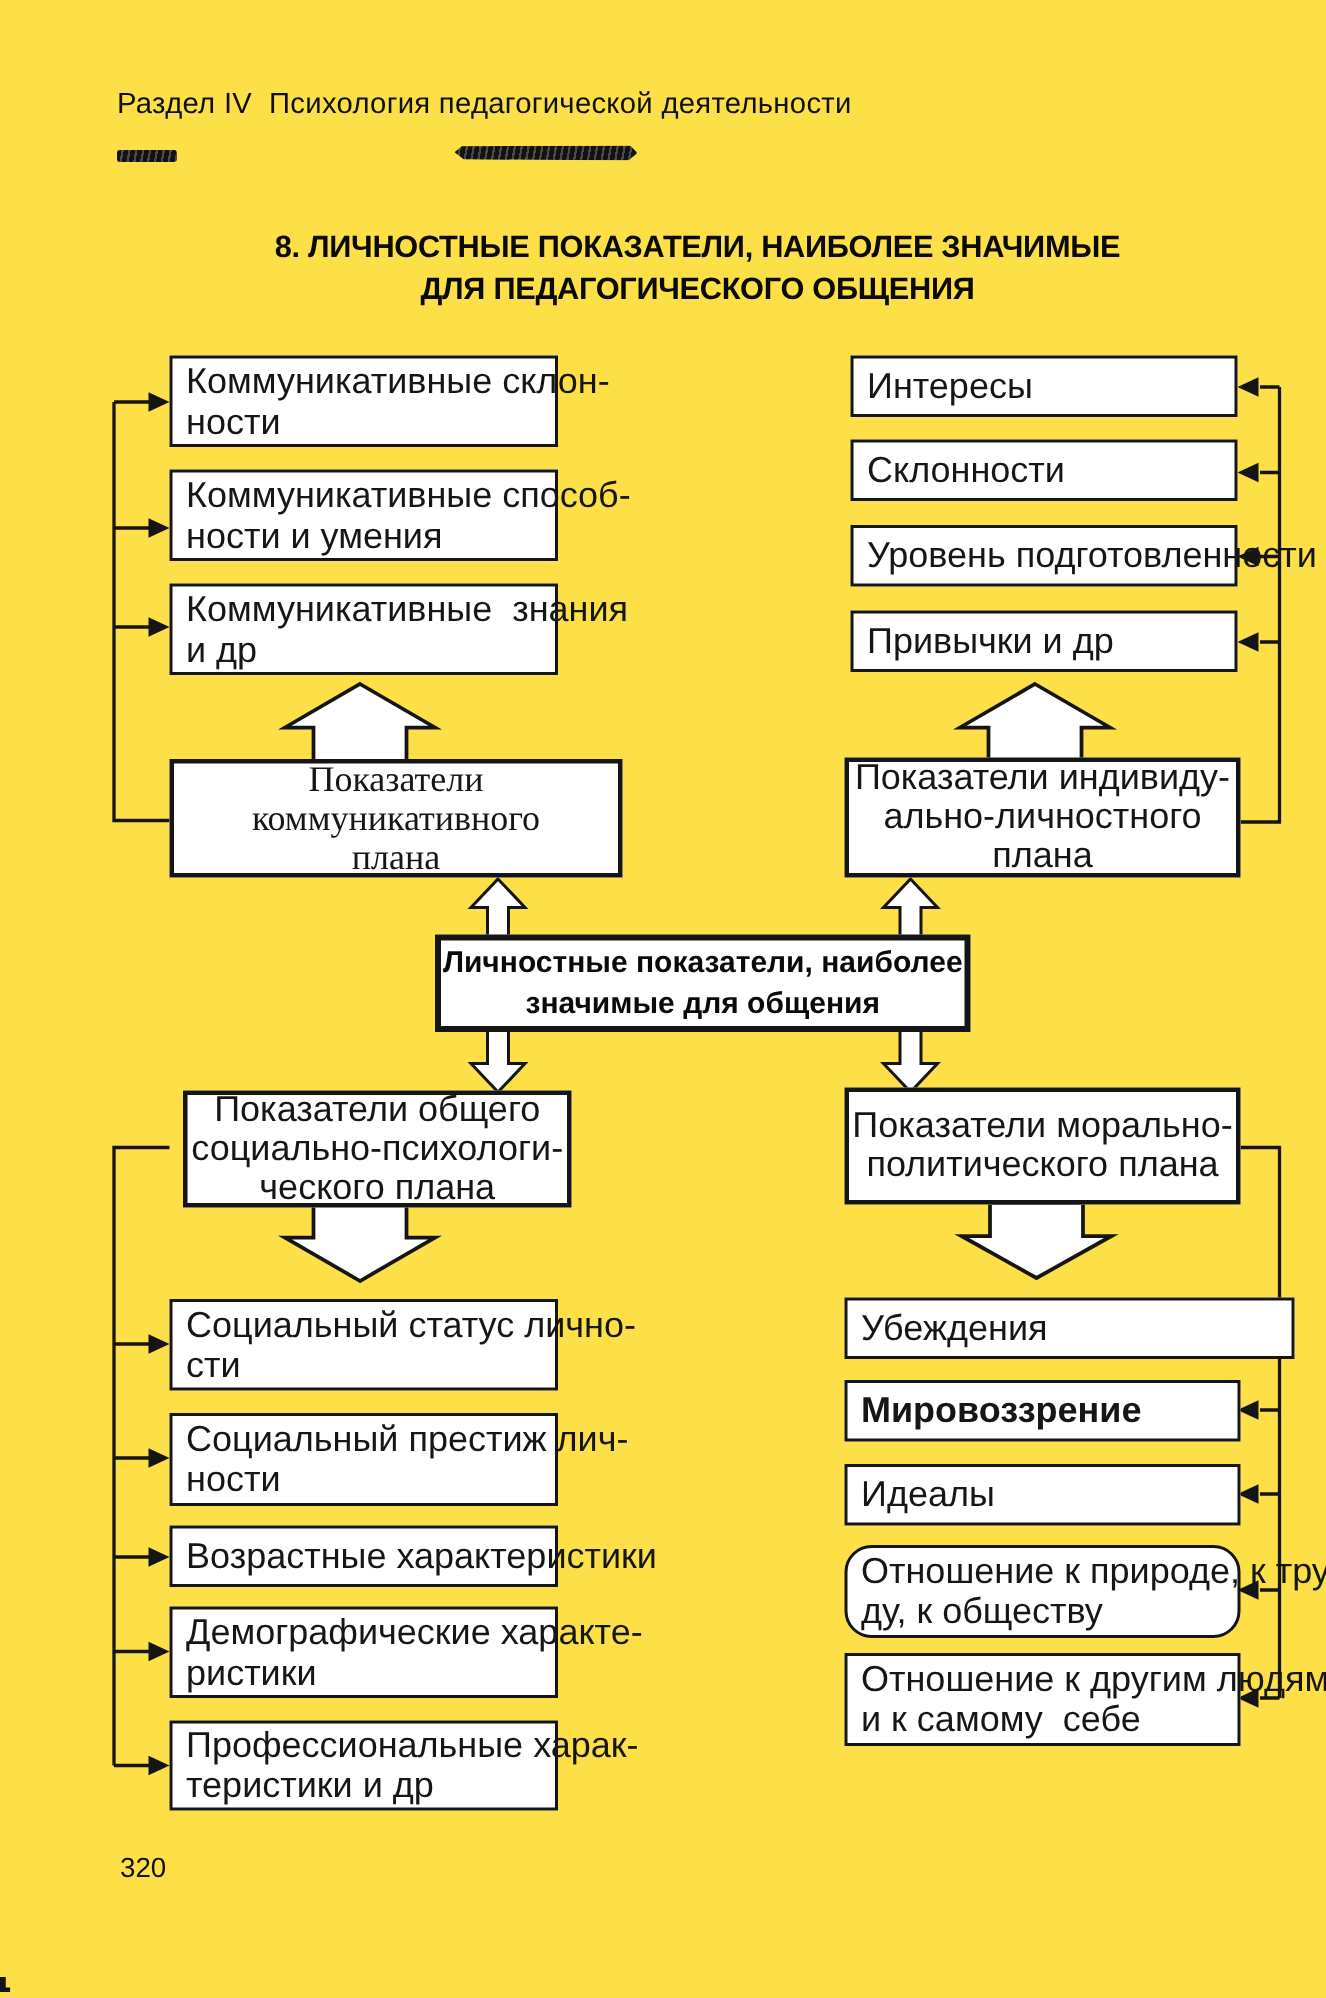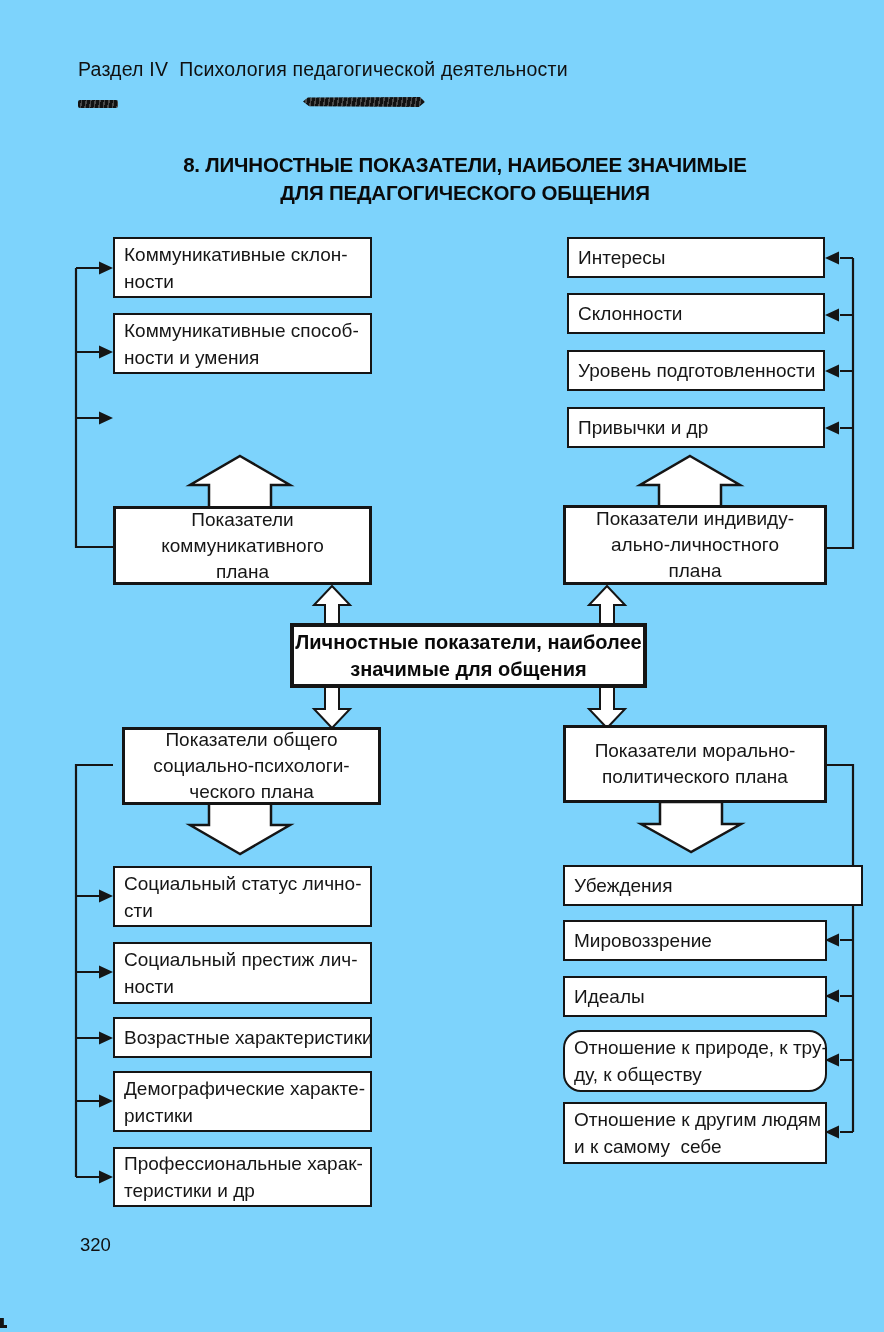--- a/index.html
+++ b/index.html
@@ -1,17 +1,17 @@
 <!DOCTYPE html>
 <html lang="ru"><head>
 <meta charset="utf-8">
 <style>
   html,body{margin:0;padding:0;background:#ffffff;}
   .page{
-    position:relative;width:884px;height:1332px;background:#7dd3fc;overflow:hidden;
+    position:relative;width:884px;height:1332px;background:#fde047;overflow:hidden;
     font-family:"Liberation Sans","DejaVu Sans",sans-serif;color:#161616;
   }
   .abs{position:absolute;}
   .t{white-space:pre;}
   .header{
     left:78px;top:58px;font-size:19.5px;letter-spacing:.2px;color:#101010;
   }
   .rule{
     background:repeating-linear-gradient(100deg,#121212 0 3px,#4a4a4a 3px 4.5px);
     border-radius:2px;
@@ -20,21 +20,21 @@
   .rule2{left:303px;top:97px;width:122px;height:10px;
     clip-path:polygon(0 45%,4% 5%,96% 0,100% 50%,95% 100%,5% 92%);}
   .title{
     left:50px;top:151px;width:830px;text-align:center;font-weight:bold;
     font-size:20.5px;line-height:28px;letter-spacing:-.2px;color:#0a0a0a;white-space:pre;
   }
   svg.wires{left:0;top:0;}
   .box{
     position:absolute;background:#ffffff;border:2.5px solid #151515;
     display:flex;align-items:center;box-sizing:border-box;
-    font-size:19px;line-height:27px;
+    font-size:24px;line-height:27px;
   }
   .ibox{justify-content:flex-start;padding-left:9px;padding-right:4px;}
   .hub{border-width:3px;justify-content:center;text-align:center;line-height:26px;}
   .cbox{
     border-width:4px;justify-content:center;text-align:center;
     font-weight:bold;font-size:20px;line-height:27px;color:#0a0a0a;
   }
   .pagenum{left:80px;top:1234px;font-size:18.5px;color:#101010;}
   .corner{left:0;top:1318px;width:7px;height:10px;background:#141414;
     clip-path:polygon(0 0,55% 0,55% 70%,100% 70%,100% 100%,0 100%);}
@@ -75,27 +75,29 @@
       <polygon points="607,586 625,605 614,605 614,625 600,625 600,605 589,605"></polygon>
       <polygon points="332,728 314,709 325,709 325,686 339,686 339,709 350,709"></polygon>
       <polygon points="607,728 589,709 600,709 600,686 614,686 614,709 625,709"></polygon>
     </g>
   </svg>
 
   <div class="box ibox t" style="left:113px;top:237px;width:259px;height:61px;">Коммуникативные склон-
 ности</div>
   <div class="box ibox t" style="left:113px;top:313px;width:259px;height:61px;">Коммуникативные способ-
 ности и умения</div>
+  <div class="box ibox t" style="left:113px;top:389px;width:259px;height:61px;">Коммуникативные  знания
+и др</div>
 
   <div class="box ibox t" style="left:567px;top:237px;width:258px;height:41px;">Интересы</div>
   <div class="box ibox t" style="left:567px;top:293px;width:258px;height:41px;">Склонности</div>
   <div class="box ibox t" style="left:567px;top:350px;width:258px;height:41px;">Уровень подготовленности</div>
   <div class="box ibox t" style="left:567px;top:407px;width:258px;height:41px;">Привычки и др</div>
 
-  <div class="box hub t" style="left:113px;top:506px;width:259px;height:79px;">Показатели
+  <div class="box hub t" style="left:113px;top:506px;width:302px;height:79px;font-family:Liberation Serif, serif;">Показатели
 коммуникативного
 плана</div>
   <div class="box hub t" style="left:563px;top:505px;width:264px;height:80px;">Показатели индивиду-
 ально-личностного
 плана</div>
   <div class="box hub t" style="left:122px;top:727px;width:259px;height:78px;">Показатели общего
 социально-психологи-
 ческого плана</div>
   <div class="box hub t" style="left:563px;top:725px;width:264px;height:78px;">Показатели морально-
 политического плана</div>
@@ -107,21 +109,21 @@
 сти</div>
   <div class="box ibox t" style="left:113px;top:942px;width:259px;height:62px;">Социальный престиж лич-
 ности</div>
   <div class="box ibox t" style="left:113px;top:1017px;width:259px;height:41px;">Возрастные характеристики</div>
   <div class="box ibox t" style="left:113px;top:1071px;width:259px;height:61px;">Демографические характе-
 ристики</div>
   <div class="box ibox t" style="left:113px;top:1147px;width:259px;height:60px;">Профессиональные харак-
 теристики и др</div>
 
   <div class="box ibox t" style="left:563px;top:865px;width:300px;height:41px;text-align:center;">Убеждения</div>
-  <div class="box ibox t" style="left:563px;top:920px;width:264px;height:41px;">Мировоззрение</div>
+  <div class="box ibox t" style="left:563px;top:920px;width:264px;height:41px;font-weight:bold;">Мировоззрение</div>
   <div class="box ibox t" style="left:563px;top:976px;width:264px;height:41px;">Идеалы</div>
   <div class="box ibox t" style="left:563px;top:1030px;width:264px;height:62px;border-radius:18px;">Отношение к природе, к тру-
 ду, к обществу</div>
   <div class="box ibox t" style="left:563px;top:1102px;width:264px;height:62px;">Отношение к другим людям
 и к самому  себе</div>
 
   <div class="abs pagenum t">320</div>
   <div class="abs corner"></div>
 
 </div>

